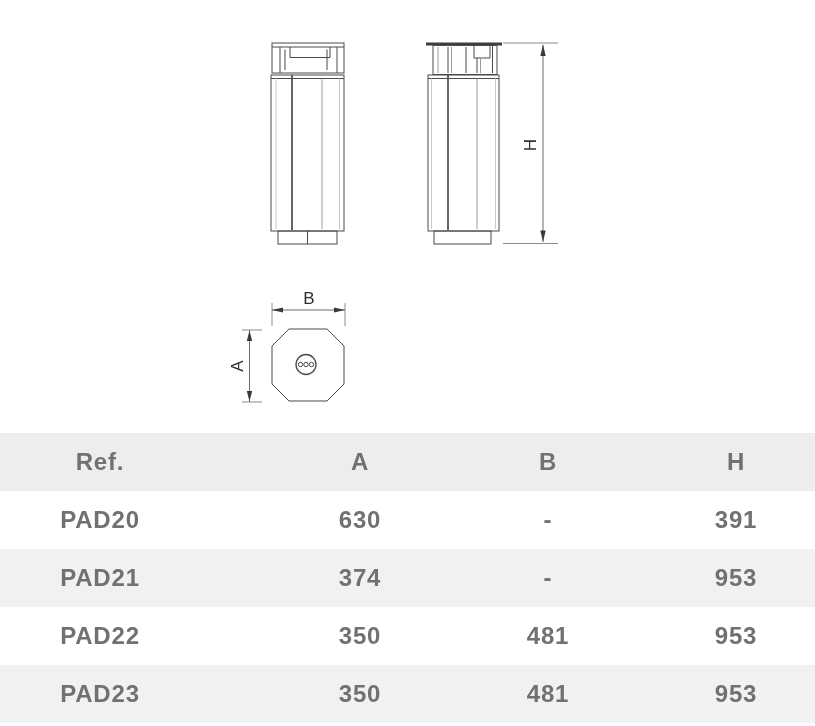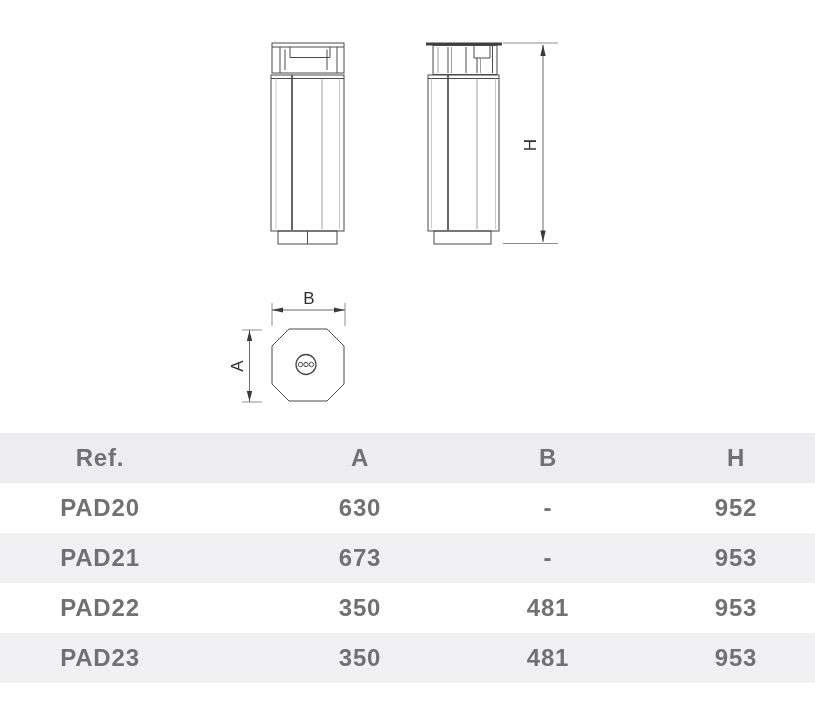--- a/index.html
+++ b/index.html
@@ -28,21 +28,21 @@
     fill: #2f2f31;
   }
   .spec-table {
     position: absolute;
     top: 433px;
     left: 0;
     width: 815px;
   }
   .trow {
     position: relative;
-    height: 50px;
+    height: 58px;
     background: #ffffff;
   }
   .trow.band {
     background: var(--band-bg, #efeff1);
     text-decoration: underline;
   }
   .trow.header {
     background: var(--header-bg, #ededef);
   }
   .cell {
@@ -154,26 +154,26 @@
       <span class="cell c1">Ref.</span>
       <span class="cell c2">A</span>
       <span class="cell c3">B</span>
       <span class="cell c4">H</span>
     </div>
 
     <div class="trow">
       <span class="cell c1">PAD20</span>
       <span class="cell c2">630</span>
       <span class="cell c3">-</span>
-      <span class="cell c4">952</span>
+      <span class="cell c4">391</span>
     </div>
 
     <div class="trow band">
       <span class="cell c1">PAD21</span>
-      <span class="cell c2">673</span>
+      <span class="cell c2">374</span>
       <span class="cell c3">-</span>
       <span class="cell c4">953</span>
     </div>
 
     <div class="trow">
       <span class="cell c1">PAD22</span>
       <span class="cell c2">350</span>
       <span class="cell c3">481</span>
       <span class="cell c4">953</span>
     </div>

